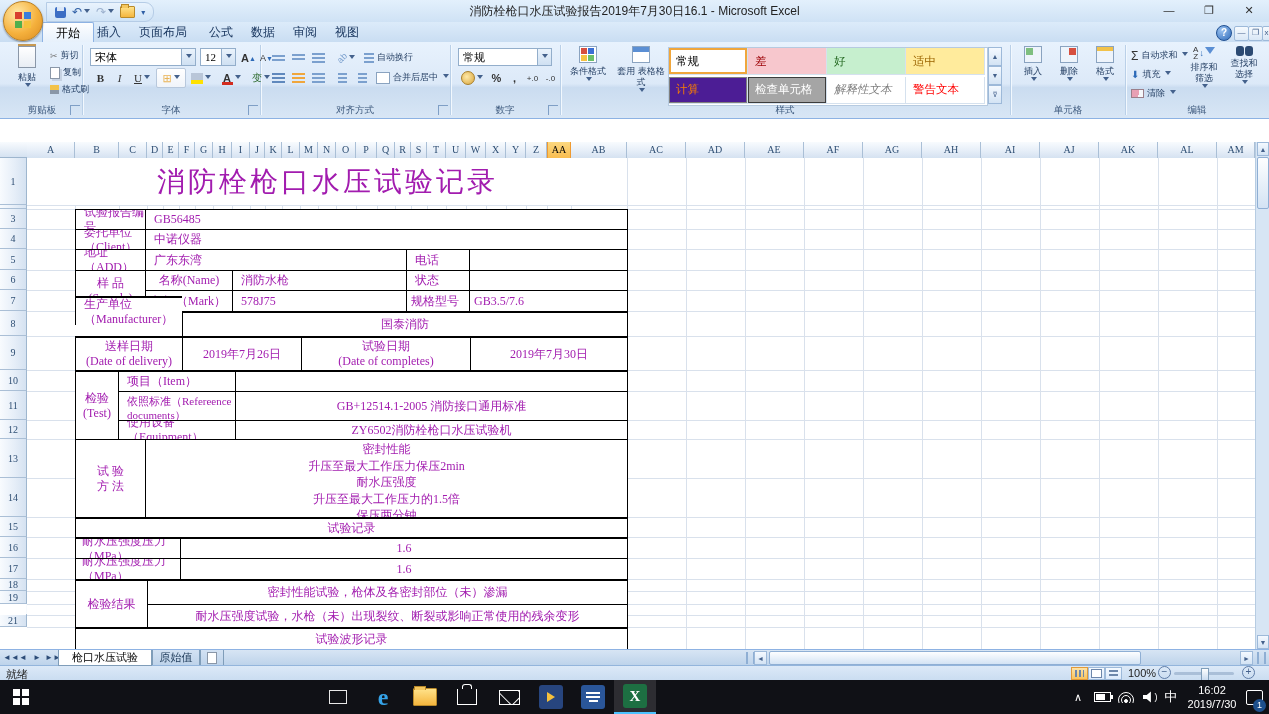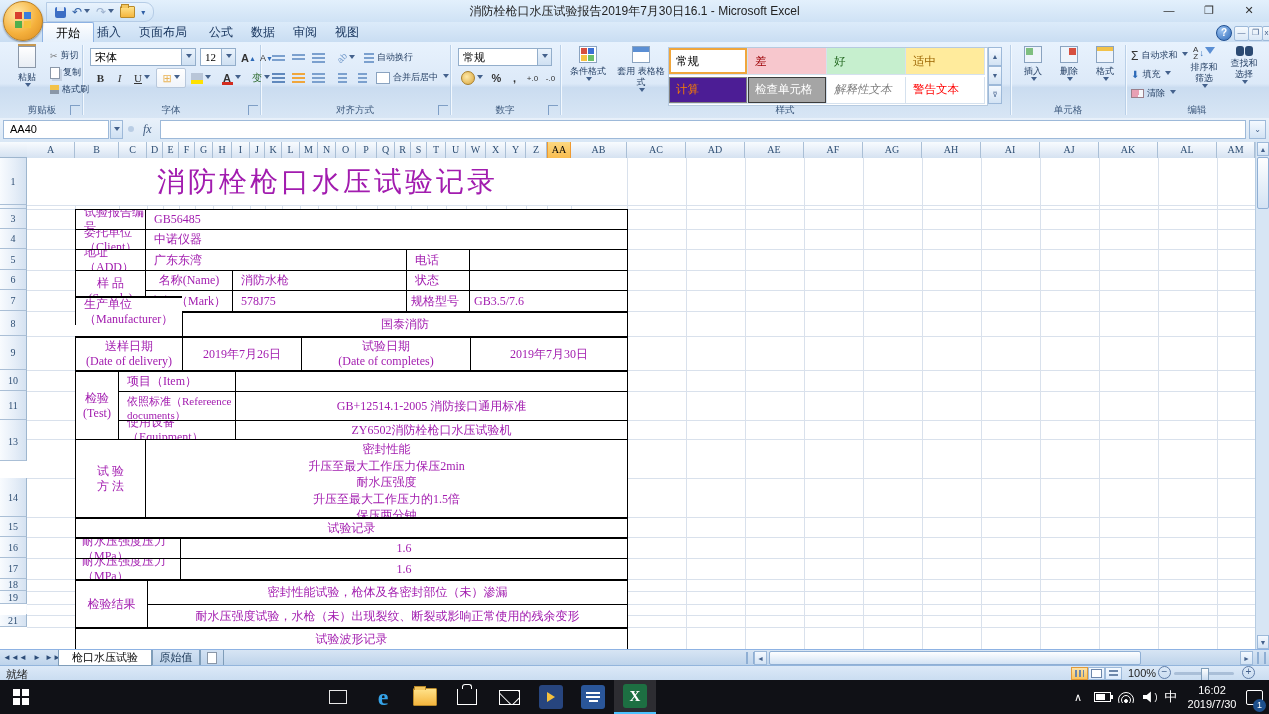--- a/index.html
+++ b/index.html
@@ -353,28 +353,20 @@
       <span style="display:flex">
           <span style="width:8px;height:10px;background:#2c4a72;border-radius:3px"></span>
           <span style="width:8px;height:10px;background:#2c4a72;border-radius:3px;margin-left:1px"></span>
         </span>
       <span style="margin-top:2px;white-space:pre-wrap;width:36px">查找和 选择</span>
         <span class="dd"></span>
     </div>
     <div class="glabel" style="left:1127px;width:140px">编辑</div>
   </div>
 
-  <div class="abs" id="fbar">
-    <div class="abs" id="namebox">AA40</div>
-    <div class="abs" style="left:110px;top:2px;width:13px;height:19px;background:linear-gradient(#eaf3fc,#cfe0f2);border:1px solid #9db9d9;box-sizing:border-box;text-align:center"><span class="dd" style="margin:0"></span></div>
-    <div class="abs" style="left:128px;top:8px;width:6px;height:6px;border-radius:50%;background:#b9cde4"></div>
-    <div class="abs" id="fx" style="left:143px;top:4px">fx</div>
-    <div class="abs" id="finput"></div>
-    <div class="abs" style="left:1249px;top:2px;width:17px;height:19px;background:linear-gradient(#f4f9ff,#d3e3f4);border:1px solid #9db9d9;box-sizing:border-box;text-align:center;font-size:8px;color:#44618c;line-height:17px">⌄</div>
-  </div>
 
   <div class="abs" style="left:0;top:142px;width:27px;height:16px;background:linear-gradient(#f8fbfe,#d5e2f1);border-right:1px solid #9eb6ce;border-bottom:1px solid #9eb6ce;box-sizing:border-box">
     <span style="position:absolute;right:2px;bottom:2px;width:0;height:0;border-left:8px solid transparent;border-bottom:8px solid #b4c6da"></span>
   </div>
   <div class="abs" id="colheaders" style="left:0;top:142px;width:1255px;height:16px;border-bottom:1px solid #9eb6ce;box-sizing:border-box;background:linear-gradient(#f8fbfe,#d5e2f1)">
       <div class="colhead" style="left: 27px; width: 48px;">A</div>
       <div class="colhead" style="left: 75px; width: 44px;">B</div>
       <div class="colhead" style="left: 119px; width: 28px;">C</div>
       <div class="colhead" style="left: 147px; width: 16px;">D</div>
       <div class="colhead" style="left: 163px; width: 16px;">E</div>
@@ -418,21 +410,21 @@
       <div class="rowhead" style="top: 51px; height: 20px;">3</div>
       <div class="rowhead" style="top: 71px; height: 20px;">4</div>
       <div class="rowhead" style="top: 91px; height: 21px;">5</div>
       <div class="rowhead" style="top: 112px; height: 20px;">6</div>
       <div class="rowhead" style="top: 132px; height: 21px;">7</div>
       <div class="rowhead" style="top: 153px; height: 25px;">8</div>
       <div class="rowhead" style="top: 178px; height: 34px;">9</div>
       <div class="rowhead" style="top: 212px; height: 21px;">10</div>
       <div class="rowhead" style="top: 233px; height: 29px;">11</div>
       <div class="rowhead" style="top: 262px; height: 19px;">12</div>
-      <div class="rowhead" style="top: 264px; height: 39px;">13</div>
+      <div class="rowhead" style="top: 281px; height: 39px;">13</div>
       <div class="rowhead" style="top: 320px; height: 39px;">14</div>
       <div class="rowhead" style="top: 359px; height: 20px;">15</div>
       <div class="rowhead" style="top: 379px; height: 21px;">16</div>
       <div class="rowhead" style="top: 400px; height: 21px;">17</div>
       <div class="rowhead" style="top: 421px; height: 12px;">18</div>
       <div class="rowhead" style="top: 433px; height: 13px;">19</div>
       <div class="rowhead" style="top: 446px; height: 11px; margin-left: 26px;">20</div>
       <div class="rowhead" style="top: 457px; height: 12px;">21</div>
       <div class="rowhead" style="top: 469px; height: 22px; margin-left: 30px;">23</div>
     </div>

